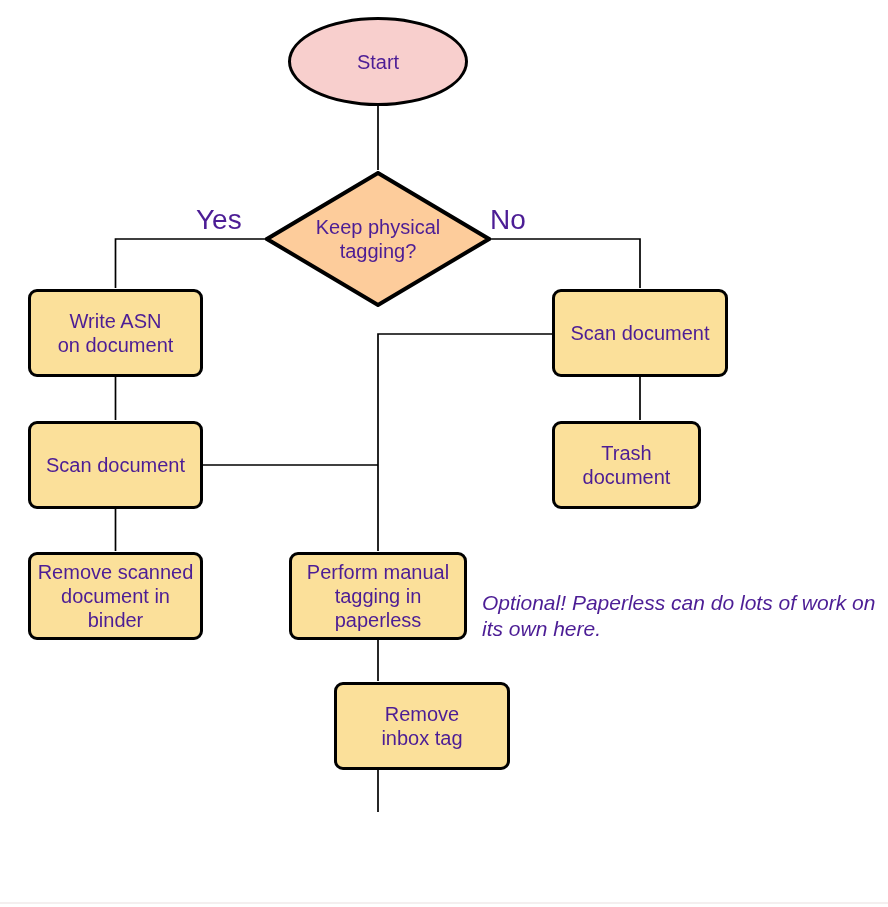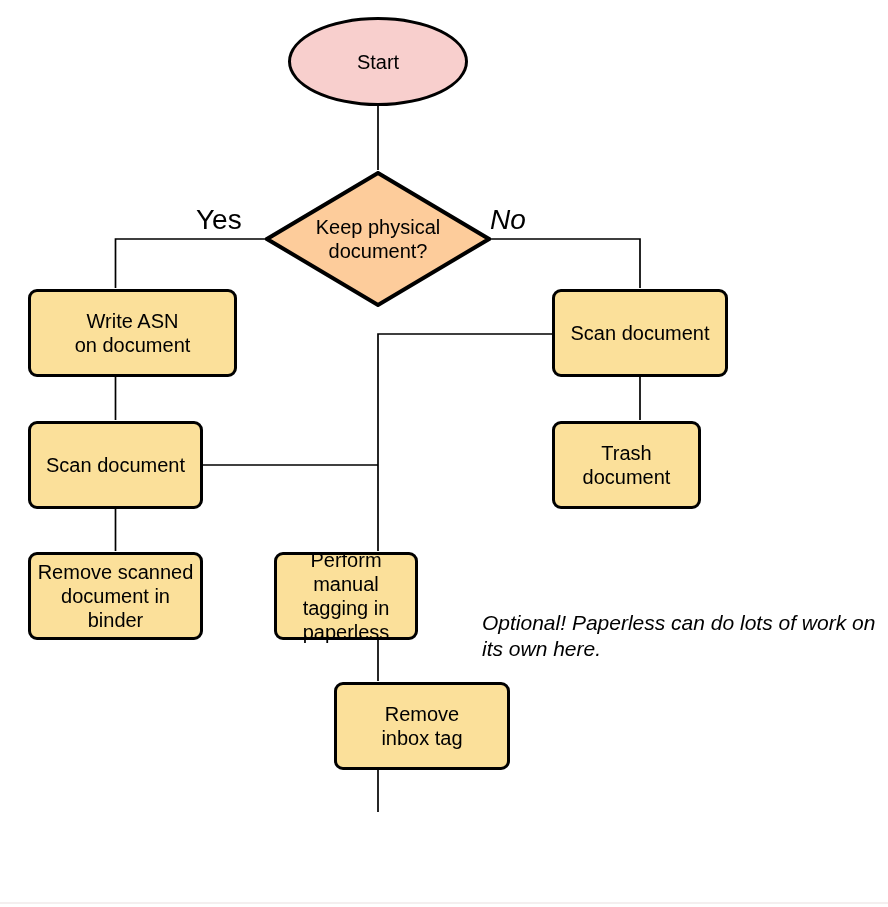--- a/index.html
+++ b/index.html
@@ -2,21 +2,21 @@
 <html style="--terminal_fill: #F8CFCD; --decision_fill: #FDCC9B; --process_fill: #FBE09A; --stroke: #000000;"><head>
 <meta charset="utf-8">
 <style>
   html, body { margin: 0; padding: 0; background: #ffffff; }
   #canvas {
     position: relative;
     width: 888px;
     height: 907px;
     background: #ffffff;
     font-family: "Liberation Sans", sans-serif;
-    color: #000000;
+    color: #4c1d95;
     overflow: hidden;
   }
   #edges { position: absolute; left: 0; top: 0; width: 888px; height: 907px; }
   #edges path { stroke: var(--stroke, #000); stroke-width: 1.7; fill: none; }
   .node {
     position: absolute;
     box-sizing: border-box;
     display: flex;
     align-items: center;
     justify-content: center;
@@ -52,21 +52,20 @@
     position: absolute;
     font-size: 28px;
     line-height: 22px;
   }
   .annotation {
     position: absolute;
     font-style: italic;
     font-size: 21px;
     line-height: 26px;
     white-space: pre-line;
-    margin-top: 20px;
   }
   .page-divider {
     position: absolute;
     left: 0; top: 902px;
     width: 888px; height: 2px;
     background: #f4efef;
   }
 </style>
 </head>
 <body>
@@ -93,32 +92,32 @@
 
   <div class="node terminal" style="left:288px; top:17px; width:180px; height:89px;">
     <span class="label">Start</span>
   </div>
 
   <div class="decision-wrap" style="left:265px; top:171px; width:226px; height:136px;">
     <svg width="226" height="136" viewBox="0 0 226 136" xmlns="http://www.w3.org/2000/svg">
       <polygon class="decision-shape" points="113,2 224,68 113,134 2,68"></polygon>
     </svg>
     <div class="decision-label label">Keep physical
-document?</div>
+tagging?</div>
   </div>
 
   <div class="edge-label" style="left:196px; top:209px; width:62px;">
     <span>Yes</span>
   </div>
 
-  <div class="edge-label" style="left:490px; top:209px; width:62px;font-style:italic;">
+  <div class="edge-label" style="left:490px; top:209px; width:62px;">
     <span>No</span>
   </div>
 
-  <div class="node process" style="left:28px; top:289px; width:209px; height:88px;">
+  <div class="node process" style="left:28px; top:289px; width:175px; height:88px;">
     <span class="label">Write ASN
 on document</span>
   </div>
 
   <div class="node process" style="left:28px; top:421px; width:175px; height:88px;">
     <span class="label">Scan document</span>
   </div>
 
   <div class="node process" style="left:28px; top:552px; width:175px; height:88px;">
     <span class="label">Remove scanned
@@ -127,21 +126,21 @@
   </div>
 
   <div class="node process" style="left:552px; top:289px; width:176px; height:88px;">
     <span class="label">Scan document</span>
   </div>
 
   <div class="node process" style="left:552px; top:421px; width:149px; height:88px;">
     <span class="label">Trash document</span>
   </div>
 
-  <div class="node process" style="left:274px; top:552px; width:144px; height:88px;">
+  <div class="node process" style="left:289px; top:552px; width:178px; height:88px;">
     <span class="label">Perform manual
 tagging in
 paperless</span>
   </div>
 
   <div class="annotation" style="left:482px; top:590px; width:402px;">Optional! Paperless can do lots of work on
 its own here.</div>
 
   <div class="node process" style="left:307px; top:682px; width:176px; height:88px;margin-left:27px;">
     <span class="label">Remove

